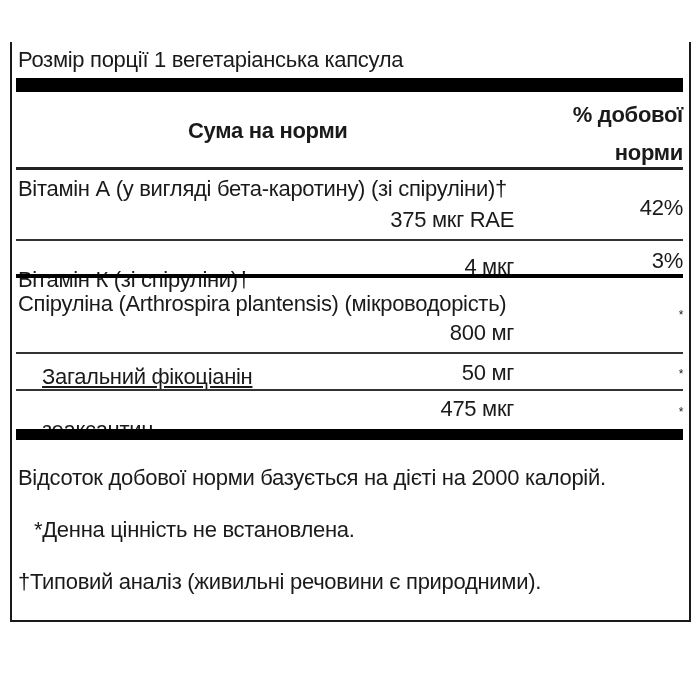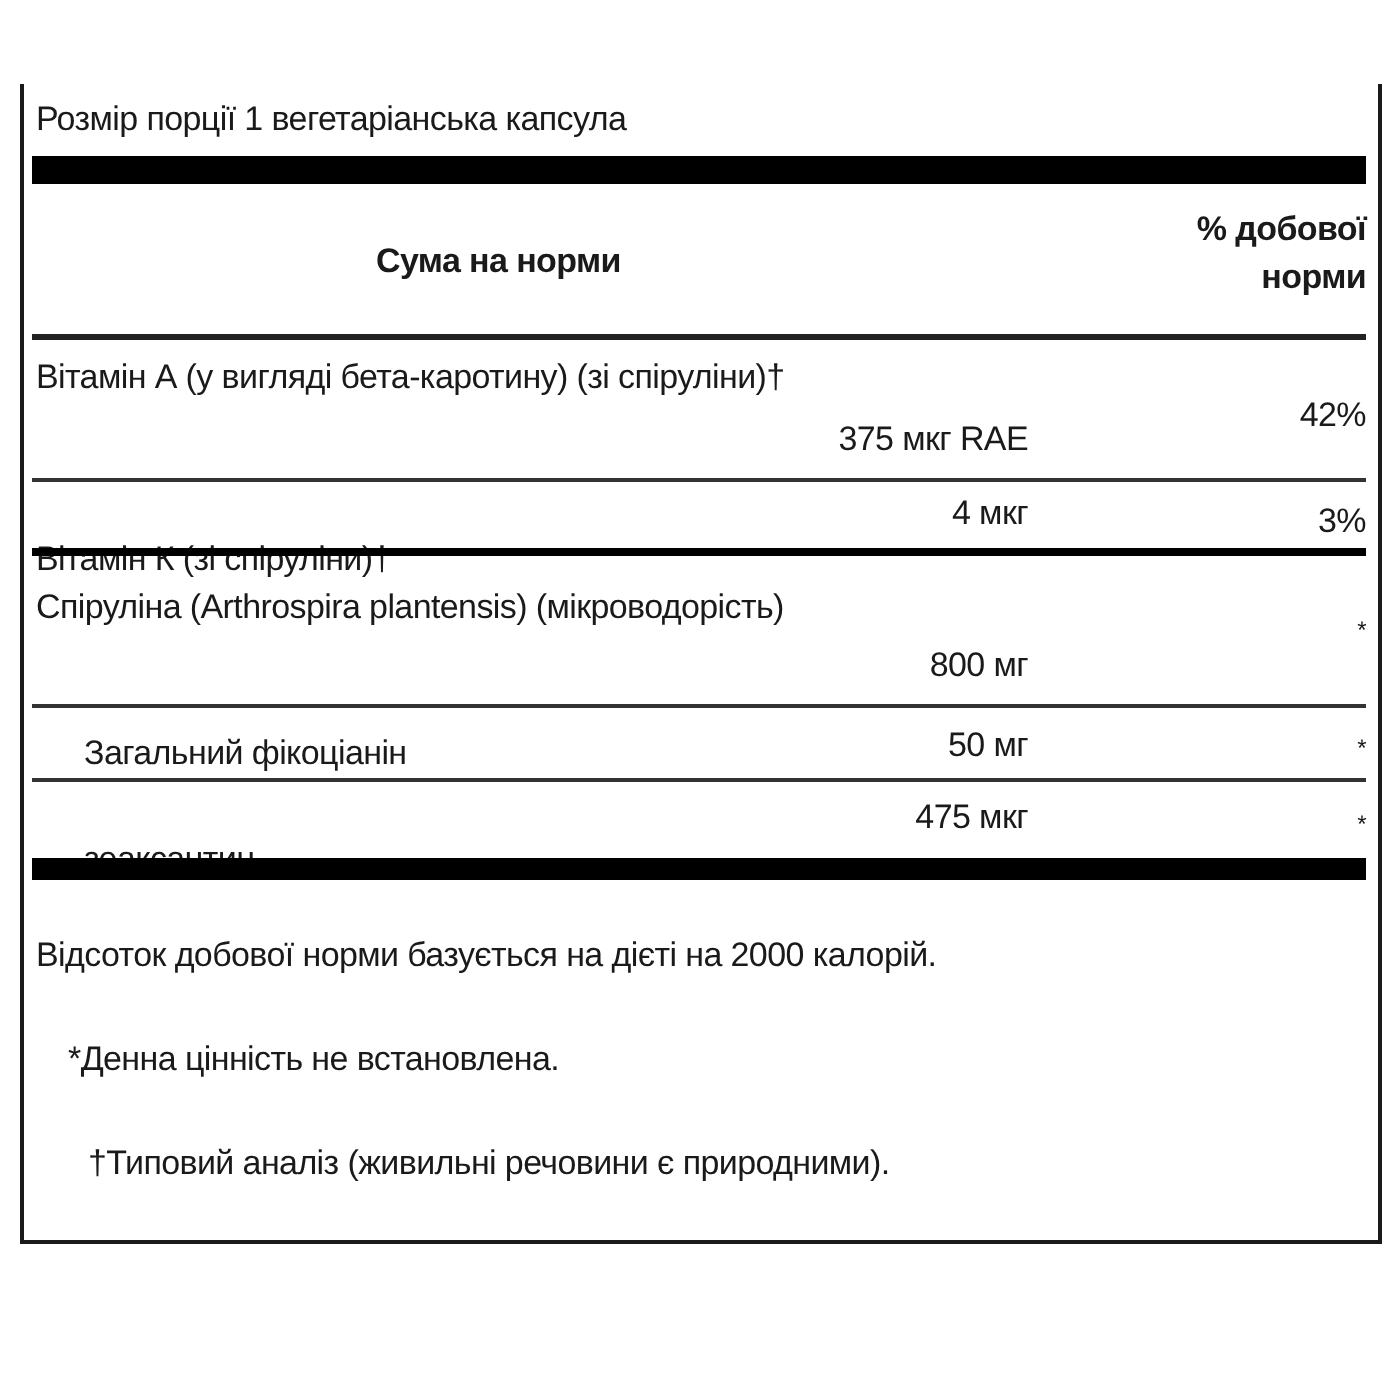--- a/index.html
+++ b/index.html
@@ -2,65 +2,65 @@
 <html><head>
   <meta charset="utf-8">
   <style>
     html, body { margin: 0; padding: 0; background: #ffffff; }
     body { width: 700px; height: 700px; position: relative; overflow: hidden;
            font-family: "Liberation Sans", "DejaVu Sans", sans-serif; color: #1a1a1a; }
     .frame { position: absolute; left: 10px; top: 42px; width: 677px; height: 578px;
              border-left: 2px solid #1a1a1a; border-right: 2px solid #1a1a1a;
              border-bottom: 2px solid #1a1a1a; box-sizing: content-box; }
     .abs { position: absolute; white-space: nowrap; }
-    .t { font-size: 17px; line-height: 22px; letter-spacing: -0.3px; }
+    .t { font-size: 22px; line-height: 22px; letter-spacing: -0.3px; }
     .bold { font-weight: bold; }
     .bar { position: absolute; left: 16px; width: 667px; background: #000; }
     .r { text-align: right; }
   </style>
 </head>
 <body>
 
 <div class="frame"></div>
 
 <div class="abs t" style="left:18px; top:49px;">Розмір порції 1 вегетаріанська капсула</div>
 
 <div class="bar" style="top:78px; height:14px;"></div>
 
 <div class="abs t bold" style="left:188px; top:120px;">Сума на норми</div>
 <div class="abs t bold r" style="right:17px; top:104px;">% добової</div>
-<div class="abs t bold r" style="right:17px; top:128px;">норми</div>
+<div class="abs t bold r" style="right:17px; top:142px;">норми</div>
 
 <div class="bar" style="top:167px; height:3px; background:#222;"></div>
 
 <div class="abs t" style="left:18px; top:178px;text-align:center;">Вітамін А (у вигляді бета-каротину) (зі спіруліни)†</div>
 <div class="abs t r" style="right:186px; top:209px;">375 мкг RAE</div>
 <div class="abs t r" style="right:17px; top:197px;">42%</div>
 
 <div class="bar" style="top:239px; height:2px; background:#333;"></div>
 
 <div class="abs t" style="left:18px; top:269px;">Вітамін К (зі спіруліни)†</div>
-<div class="abs t r" style="right:186px; top:246px;">4 мкг</div>
+<div class="abs t r" style="right:186px; top:256px;">4 мкг</div>
 <div class="abs t r" style="right:17px; top:250px;">3%</div>
 
 <div class="bar" style="top:274px; height:4px; background:#000;"></div>
 
 <div class="abs t" style="left:18px; top:293px;">Спіруліна (Arthrospira plantensis) (мікроводорість)</div>
 <div class="abs t r" style="right:186px; top:322px;">800 мг</div>
 <div class="abs t r" style="right:17px; top:304px; font-size:12px;">*</div>
 
 <div class="bar" style="top:352px; height:2px; background:#333;"></div>
 
-<div class="abs t" style="left:42px; top:366px;">Загальний фікоціанін</div>
+<div class="abs t" style="left:42px; top:366px;text-decoration:underline;">Загальний фікоціанін</div>
 <div class="abs t r" style="right:186px; top:362px;">50 мг</div>
 <div class="abs t r" style="right:17px; top:363px; font-size:12px;">*</div>
 
 <div class="bar" style="top:389px; height:2px; background:#333;"></div>
 
 <div class="abs t" style="left:42px; top:419px;">зеаксантин</div>
 <div class="abs t r" style="right:186px; top:398px;">475 мкг</div>
 <div class="abs t r" style="right:17px; top:401px; font-size:12px;">*</div>
 
 <div class="bar" style="top:429px; height:11px;"></div>
 
 <div class="abs t" style="left:18px; top:467px;">Відсоток добової норми базується на дієті на 2000 калорій.</div>
 <div class="abs t" style="left:18px; top:519px;margin-left:16px;">*Денна цінність не встановлена.</div>
-<div class="abs t" style="left:18px; top:571px;margin-left:26px;">†Типовий аналіз (живильні речовини є природними).</div>
+<div class="abs t" style="left:18px; top:571px;">†Типовий аналіз (живильні речовини є природними).</div>
 
 </body></html>

